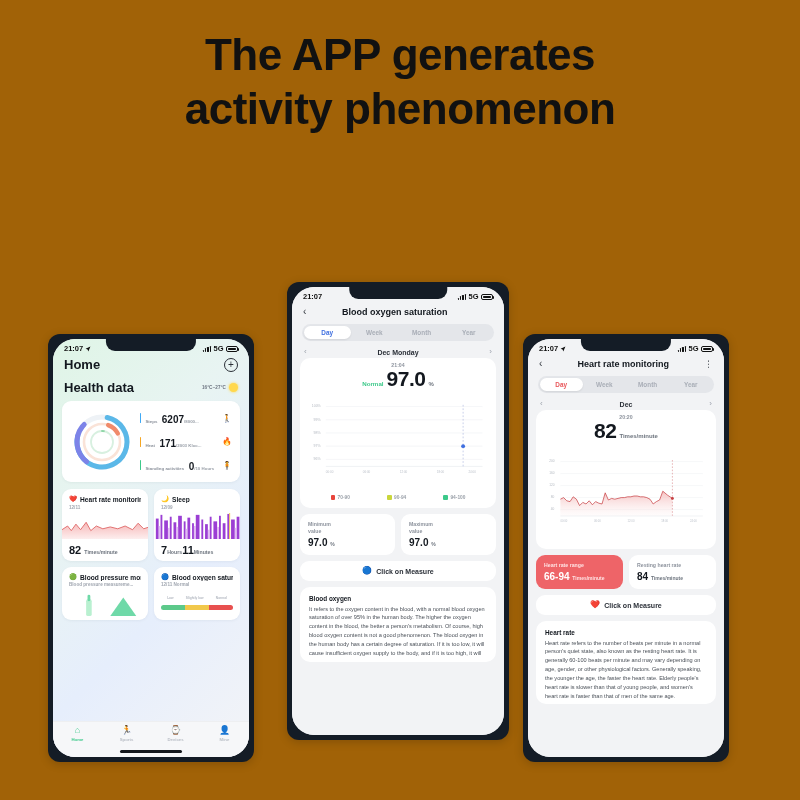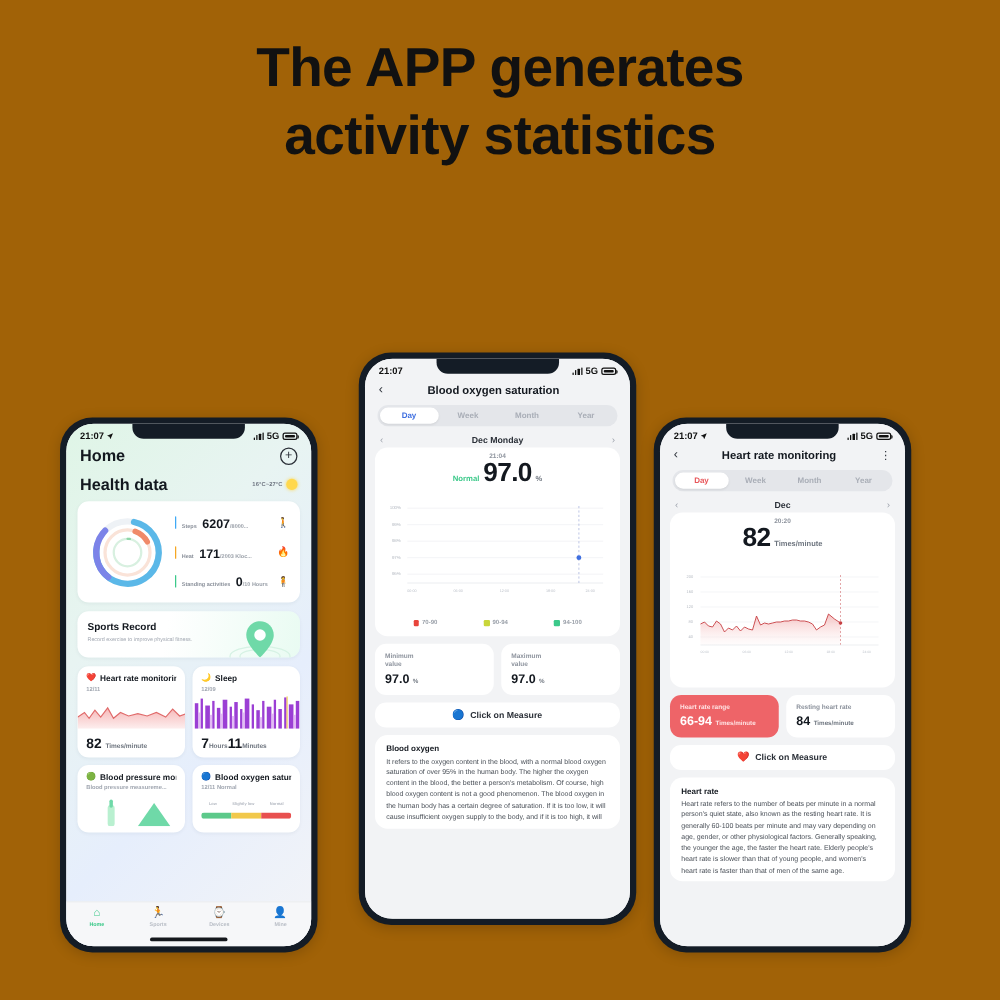--- a/index.html
+++ b/index.html
@@ -24,21 +24,21 @@
     position: absolute; left: 0; top: 166px; width: 800px; text-align: center;
   }
   .subhead .s-line {
     font-size: 19px; font-weight: 600; color: #1a1a1a; line-height: 1.62;
   }
 
   
   .phone {
     position: absolute;
     background: #141c26;
-    border-radius: 26px;
+    border-radius: 12px;
     padding: 5px;
     box-shadow: 0 2px 10px rgba(0,0,0,.18);
   }
   .screen {
     width: 100%; height: 100%;
     border-radius: 22px;
     overflow: hidden;
     position: relative;
     background: #f2f3f5;
   }
@@ -226,21 +226,21 @@
   .tp-title { font-size:6.4px;font-weight:700;color:#13181f;margin-bottom:2.5px; }
   .tp-body { font-size:5.6px;line-height:1.58;color:#4a5058;font-weight:500;text-align:left; }
 </style>
 </head>
 <body>
 
 <div class="page">
 
   <div class="headline">
     <div class="h-line">The APP generates</div>
-    <div class="h-line">activity statistics</div>
+    <div class="h-line">activity phenomenon</div>
   </div>
   <div class="subhead">
   </div>
 
   <div class="phone" id="phone-left">
     <div class="screen">
       <div class="notch"></div>
       <div class="home-bg"></div>
 
       <div class="statusbar">
@@ -311,30 +311,20 @@
               <span class="stat-tick" style="background:#3cc98a"></span>
               <span class="stat-main">
                 <span class="stat-label">Standing activities</span>
                 <span class="stat-val"><b>0</b><span>/10 Hours</span></span>
               </span>
               <span class="stat-icon">🧍</span>
             </div>
           </div>
         </div>
 
-        <div class="card sports-card">
-          <svg class="sports-art" viewBox="0 0 56 46">
-            <ellipse cx="30" cy="34" rx="24" ry="8" fill="none" stroke="#d6f2e4" stroke-width="1"></ellipse>
-            <ellipse cx="30" cy="34" rx="16" ry="5.5" fill="none" stroke="#d6f2e4" stroke-width="1"></ellipse>
-            <path d="M30 6c-6.1 0-11 4.9-11 11 0 8 11 18 11 18s11-10 11-18c0-6.1-4.9-11-11-11z" fill="#6fd9a8"></path>
-            <circle cx="30" cy="17" r="4.6" fill="#ffffff"></circle>
-          </svg>
-          <div class="sports-title">Sports Record</div>
-          <div class="sports-sub">Record exercise to improve physical fitness.</div>
-        </div>
 
         <div class="mini-grid">
           <div class="mini-card">
             <div class="mini-head">
               <span class="mini-dot">❤️</span>
               <span class="mini-title">Heart rate monitoring</span>
             </div>
             <div class="mini-date">12/11</div>
             <svg class="mini-chart" viewBox="0 0 100 28" preserveAspectRatio="none">
               <defs>

